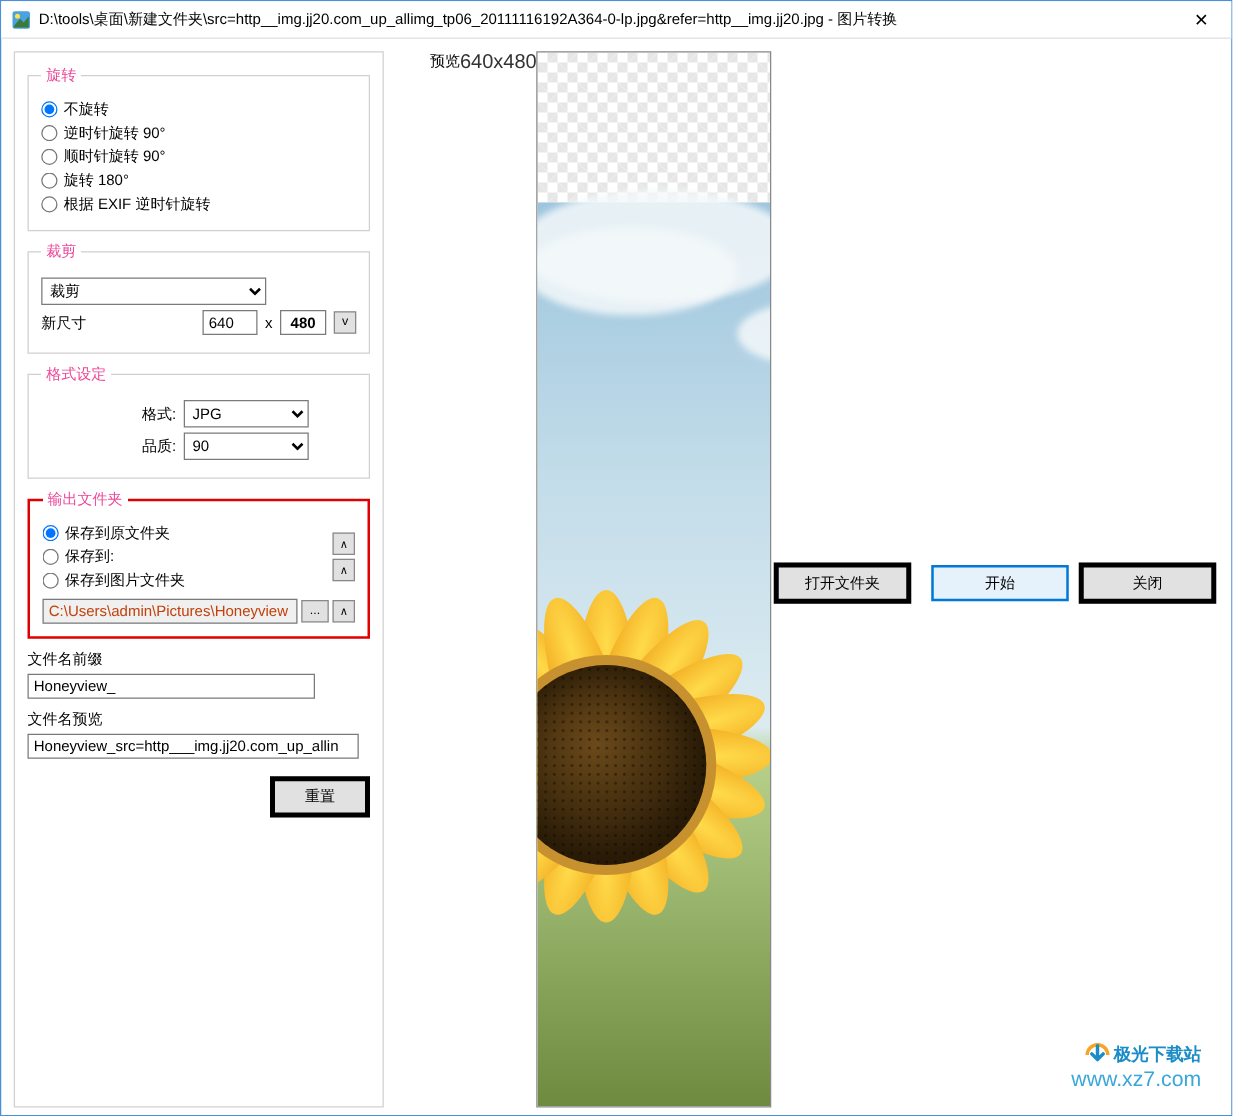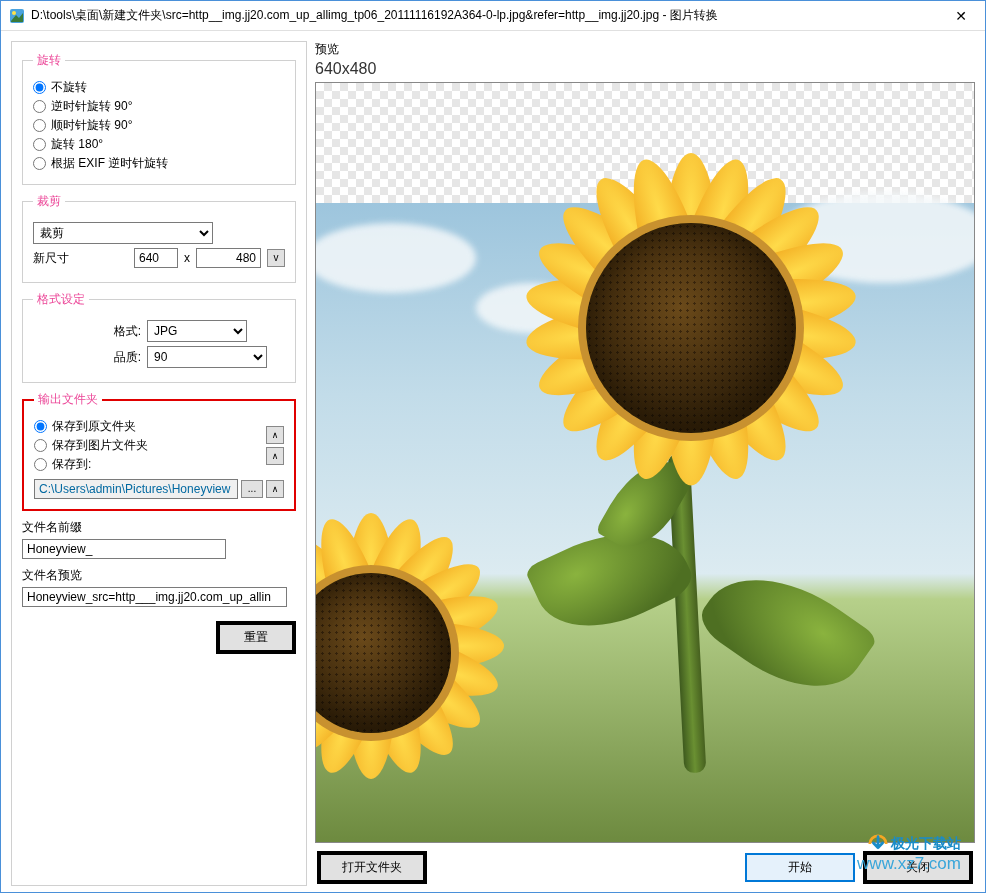--- a/index.html
+++ b/index.html
@@ -4,33 +4,33 @@
 <style>
 * { box-sizing: border-box; margin: 0; padding: 0; }
 body { font-family: "Microsoft YaHei", "Segoe UI", Tahoma, sans-serif; font-size: 12px; background: #fff; color: #000; }
 .window { width: 986px; height: 893px; border: 1px solid #4a90d9; display: flex; flex-direction: column; position: relative; }
 .titlebar { height: 30px; background: #fff; display: flex; align-items: center; padding: 0 8px; border-bottom: 1px solid #e0e0e0; }
 .titlebar-icon { width: 16px; height: 16px; margin-right: 6px; }
 .titlebar-text { flex: 1; font-size: 12px; color: #000; white-space: nowrap; overflow: hidden; }
 .titlebar-close { font-size: 14px; cursor: pointer; padding: 0 10px; font-family: Arial; }
 .content { flex: 1; display: flex; padding: 10px 10px 6px 10px; gap: 8px; overflow: hidden; }
 .left-panel { width: 296px; border: 1px solid #d0d0d0; padding: 10px; display: flex; flex-direction: column; gap: 8px; overflow-y: auto; }
-.right-panel { flex: 1; display: flex; flex-direction: column; }
+.right-panel { flex: 1; display: flex; flex-direction: row; margin-left: 29px; }
 fieldset { border: 1px solid #d0d0d0; padding: 8px 10px 10px 10px; margin: 0; }
 fieldset.highlight { border: 2px solid #e00000; }
 legend { font-size: 12px; padding: 0 4px; color: #ec4899; }
 .radio-row { display: flex; align-items: center; margin: 2px 0; }
 .radio-row input[type="radio"] { margin-right: 5px; }
 .radio-row label { font-size: 12px; cursor: pointer; }
 .field-row { display: flex; align-items: center; margin: 4px 0; gap: 6px; }
 .field-label { font-size: 12px; min-width: 42px; text-align: right; }
 .field-label-left { min-width: 50px; text-align: left; }
 select { font-size: 12px; padding: 1px 2px; border: 1px solid #7a7a7a; background: #fff; height: 22px; }
 input[type="text"] { font-size: 12px; padding: 2px 4px; border: 1px solid #7a7a7a; background: #fff; height: 20px; }
-input[type="text"]:disabled { background: #f0f0f0; color: #0369a1; }
+input[type="text"]:disabled { background: #f0f0f0; color: #c2410c; }
 .small-btn { width: 18px; height: 18px; border: 1px solid #888; background: #e1e1e1; font-size: 10px; line-height: 14px; text-align: center; cursor: pointer; display: inline-flex; align-items: center; justify-content: center; }
 .btn { border: 4px solid #000000; background: #e1e1e1; padding: 4px 14px; font-size: 12px; cursor: pointer; min-width: 80px; text-align: center; }
 .btn-primary { border: 2px solid #0078d7; background: #e5f1fb; }
 .reset-row { display: flex; justify-content: flex-end; margin-top: 6px; }
 .preview-label { font-size: 12px; margin-bottom: 2px; }
 .preview-dims { font-size: 16px; color: #333; margin-bottom: 4px; }
 .preview-box { flex: 1; border: 1px solid #888; position: relative; background-image:
   linear-gradient(45deg,#e6e6e6 25%,transparent 25%),
   linear-gradient(-45deg,#e6e6e6 25%,transparent 25%),
   linear-gradient(45deg,transparent 75%,#e6e6e6 75%),
@@ -102,71 +102,71 @@
       <fieldset>
         <legend>裁剪</legend>
         <div class="field-row">
           <select style="width:180px"><option>裁剪</option></select>
         </div>
         <div class="field-row">
           <span class="field-label field-label-left">新尺寸</span>
           <span style="flex:1"></span>
           <input type="text" style="width: 44px; text-align: left;" value="640">
           <span>x</span>
-          <input type="text" style="width: 65px; text-align: right;" value="480">
+          <input type="text" style="width: 37px; text-align: center; font-weight: bold;" value="480">
           <span class="small-btn">v</span>
         </div>
       </fieldset>
 
       <fieldset>
         <legend>格式设定</legend>
         <div class="field-row">
           <span style="width:60px"></span>
           <span class="field-label">格式:</span>
           <select style="width:100px"><option>JPG</option></select>
         </div>
         <div class="field-row">
           <span style="width:60px"></span>
           <span class="field-label">品质:</span>
-          <select style="width:120px"><option>90</option></select>
+          <select style="width:100px"><option>90</option></select>
         </div>
       </fieldset>
 
       <fieldset class="highlight">
         <legend>输出文件夹</legend>
         <div class="output-inner">
           <div style="flex:1">
             <div class="radio-row">
                 <input type="radio" name="out" checked="" style="">
                 <label>保存到原文件夹</label>
               </div>
             <div class="radio-row">
                 <input type="radio" name="out" style="">
-                <label>保存到图片文件夹</label>
+                <label>保存到:</label>
               </div>
             <div class="radio-row">
                 <input type="radio" name="out" style="">
-                <label>保存到:</label>
+                <label>保存到图片文件夹</label>
               </div>
           </div>
           <div style="display:flex;flex-direction:column;gap:3px;">
             <span class="small-btn up-arrow">∧</span>
             <span class="small-btn up-arrow">∧</span>
           </div>
         </div>
         <div class="path-row">
           <input type="text" disabled="" style="flex: 1 1 0%;" value="C:\Users\admin\Pictures\Honeyview">
           <span class="small-btn" style="width:22px">...</span>
           <span class="small-btn up-arrow">∧</span>
         </div>
       </fieldset>
 
       <div>
         <div style="margin-bottom:3px">文件名前缀</div>
-        <input type="text" style="width: 204px;" value="Honeyview_">
+        <input type="text" style="width: 230px;" value="Honeyview_">
       </div>
 
       <div>
         <div style="margin-bottom:3px">文件名预览</div>
         <input type="text" style="width: 265px;" value="Honeyview_src=http___img.jj20.com_up_allin">
       </div>
 
       <div class="reset-row">
         <button class="btn">重置</button>
       </div>

